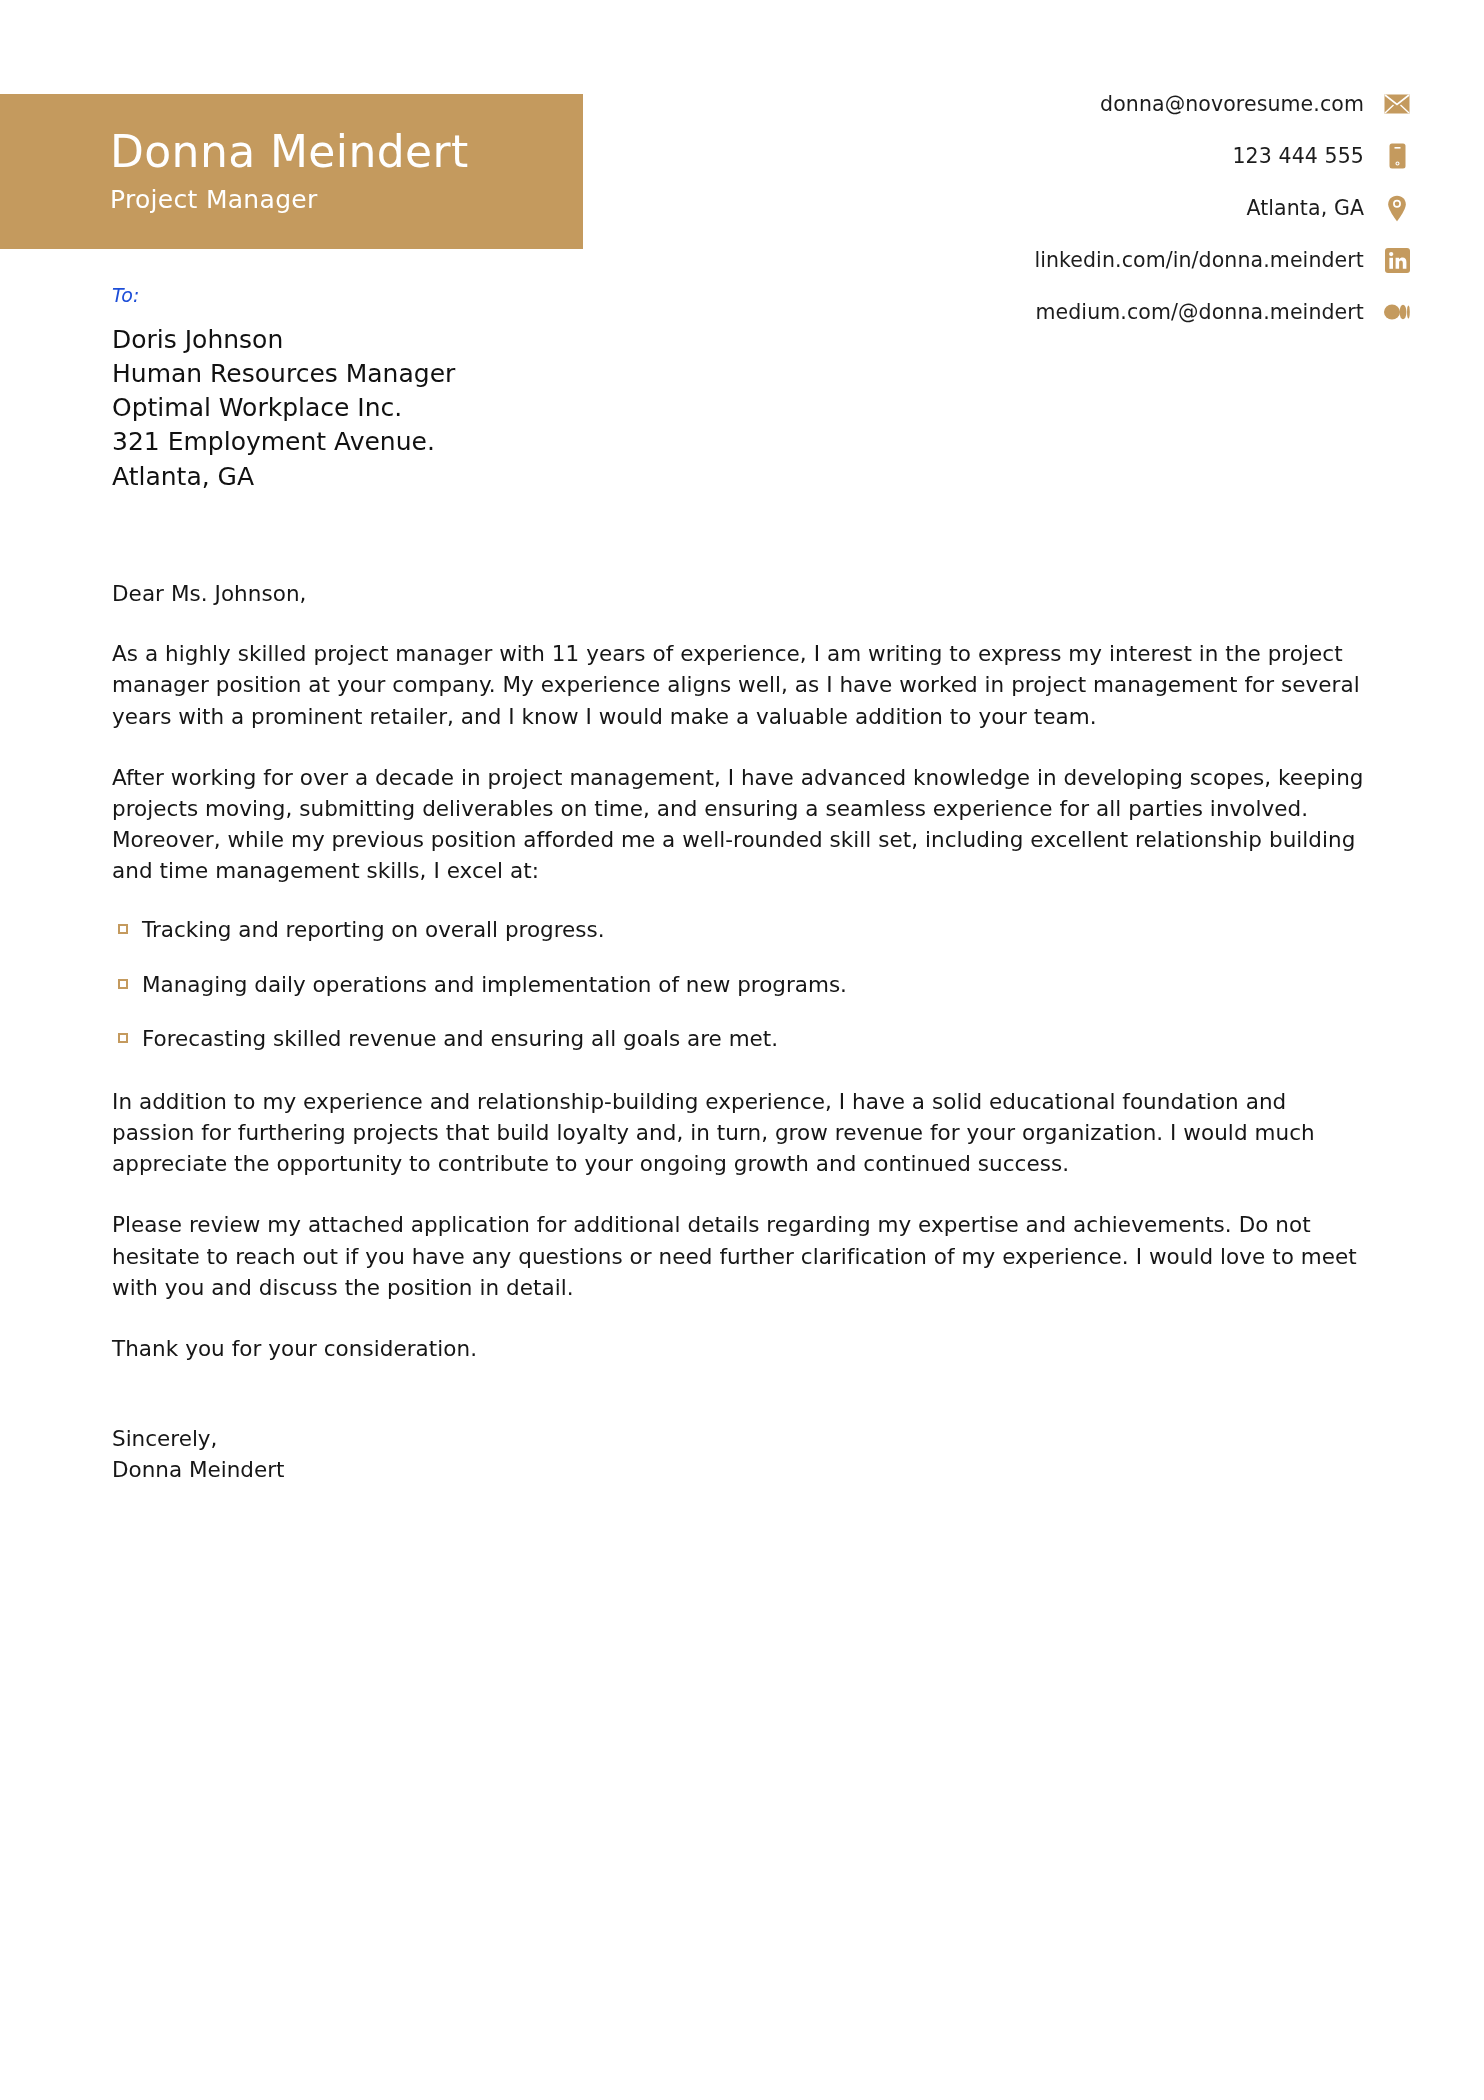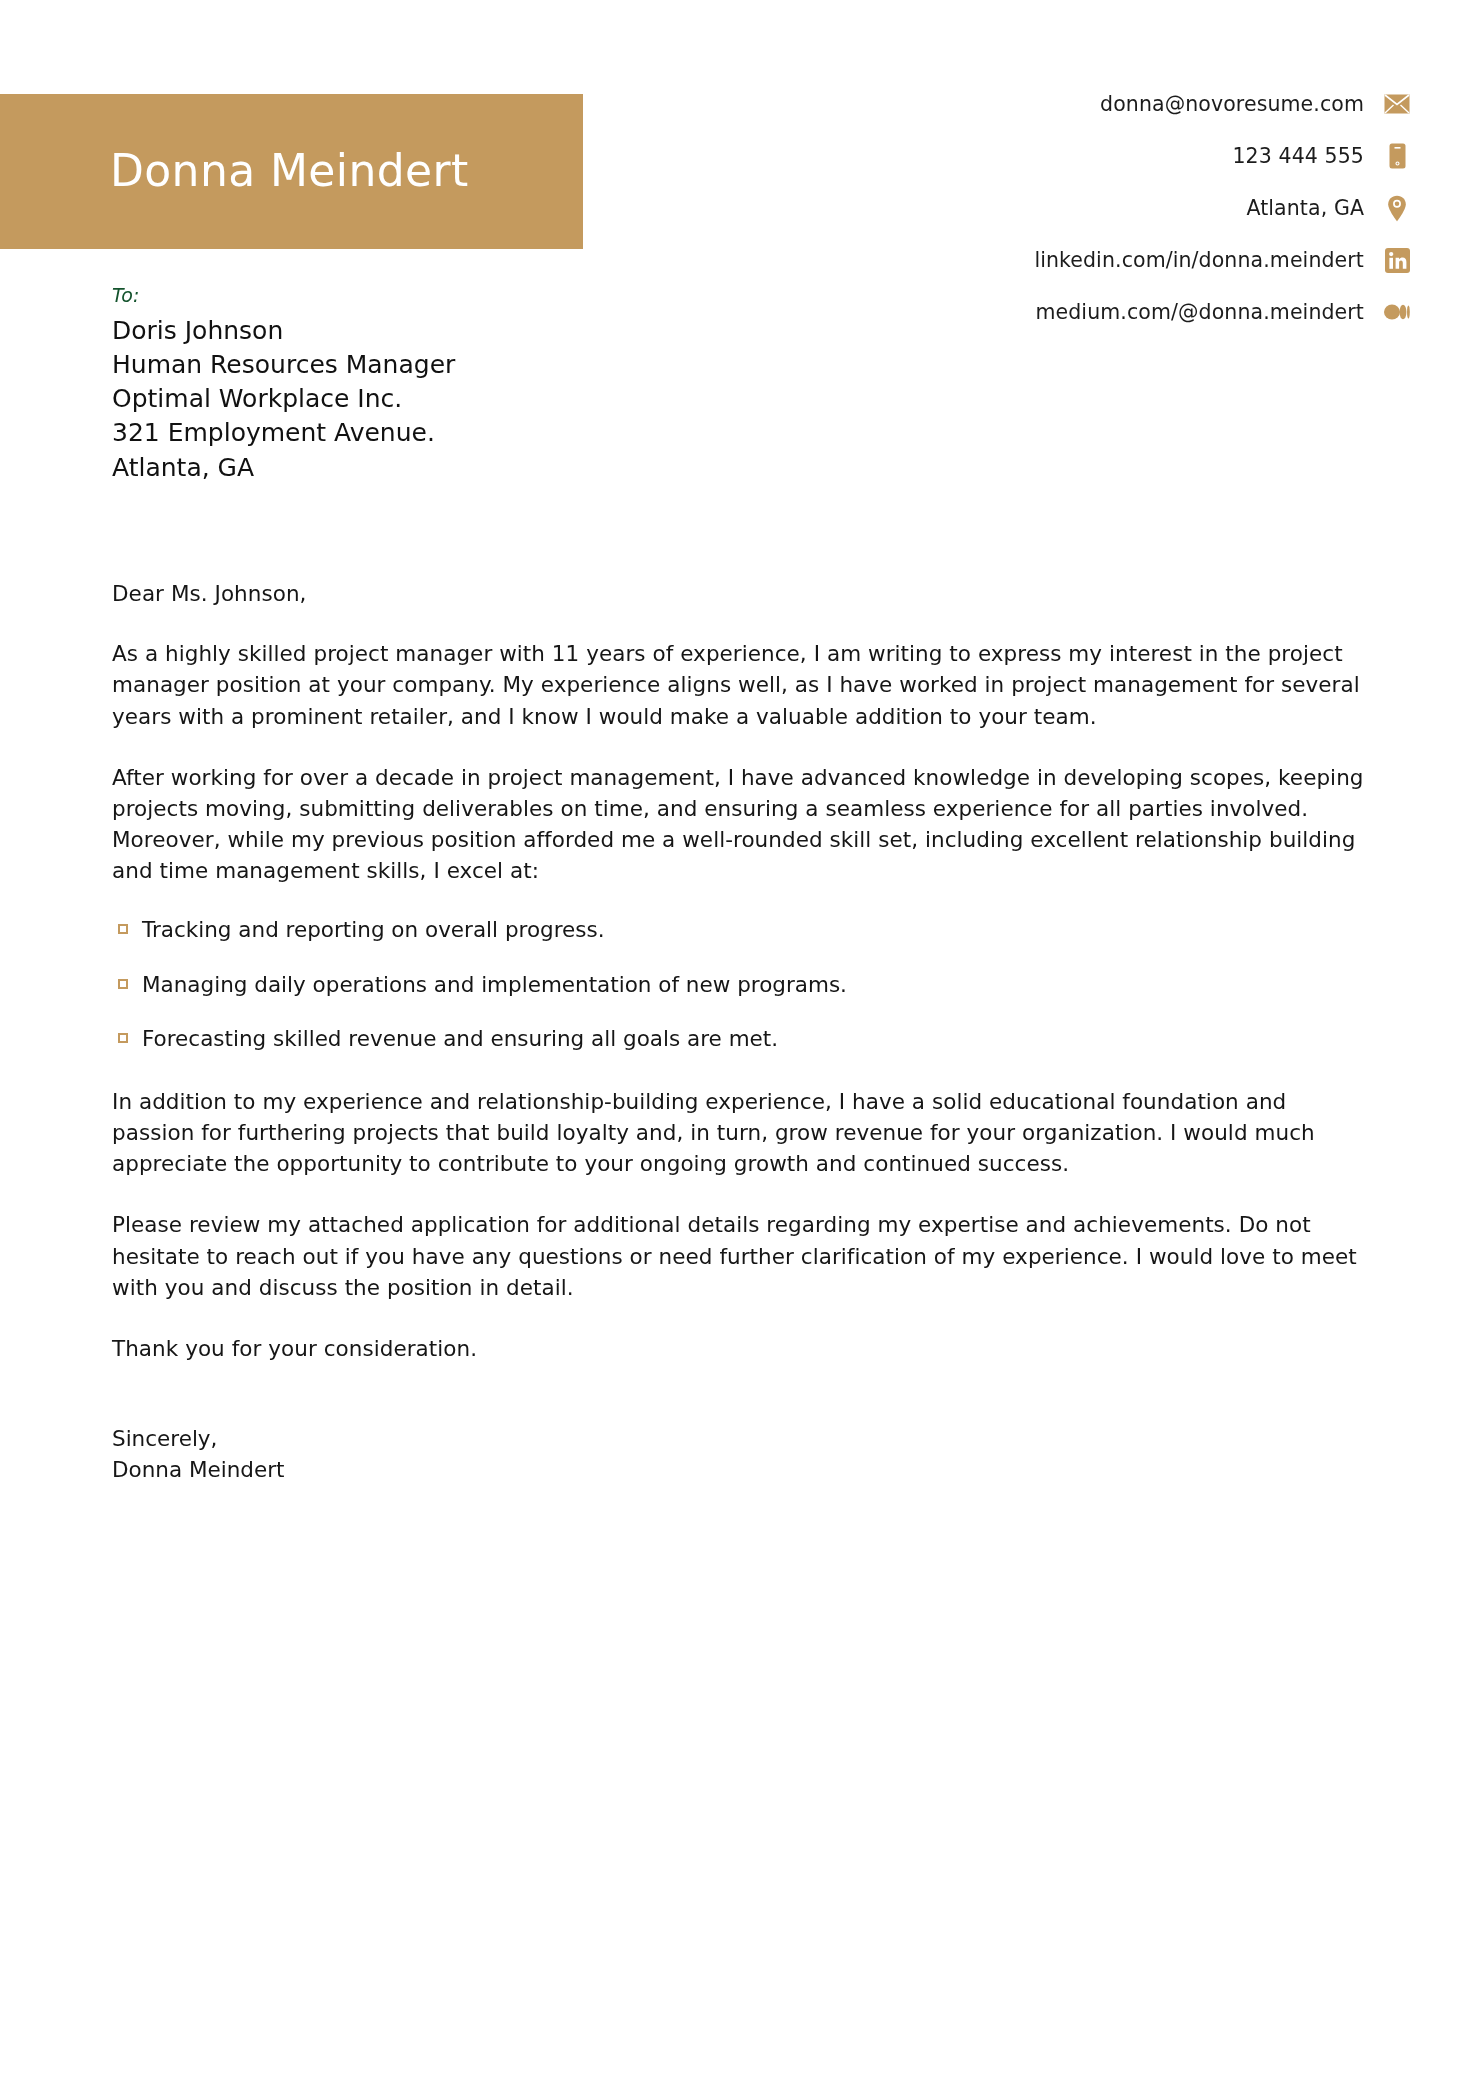--- a/index.html
+++ b/index.html
@@ -87,23 +87,23 @@
 
   
   .recipient {
     position: absolute;
     left: 112px;
     top: 283px;
   }
   .recipient .to-label {
     font-size: 19px;
     font-style: italic;
-    color: #14532d;
+    color: #1d4ed8;
     line-height: 1.35;
-    margin-bottom: 5px;
+    margin-bottom: 14px;
   }
   .recipient .rline {
     font-size: 25px;
     color: #111111;
     line-height: 1.37;
     white-space: nowrap;
   }
 
   
   .letter {
@@ -162,20 +162,21 @@
     color: #161616;
   }
 </style>
 </head>
 <body>
 
 <div class="page">
 
   <div class="name-bar">
     <div class="full-name">Donna Meindert</div>
+    <div class="job-title">Project Manager</div>
   </div>
 
   <div class="contact-block">
 
     <div class="contact-row">
       <span class="contact-text">donna@novoresume.com</span>
       <span class="contact-icon">
         <svg width="26" height="20" viewBox="0 0 26 20">
           <rect x="0.5" y="0.5" width="25" height="19" fill="#c49a5e"></rect>
           <path d="M1 1 L13 10.5 L25 1" fill="none" stroke="#ffffff" stroke-width="1.6"></path>

